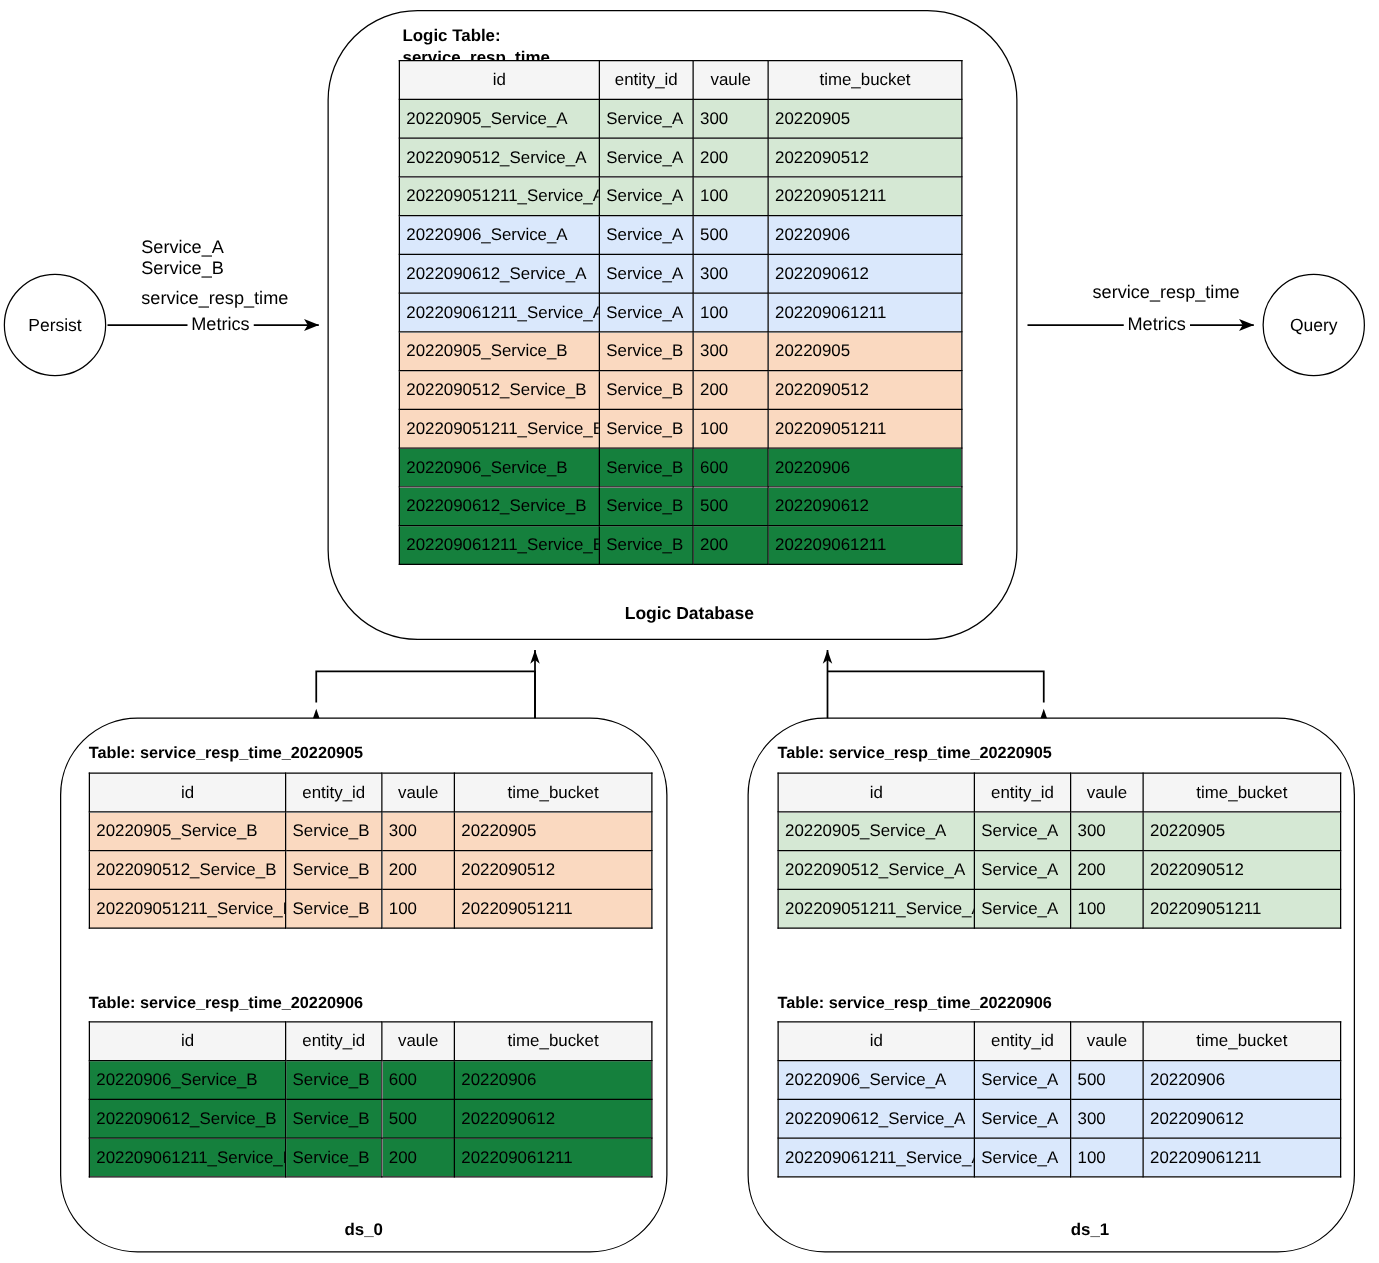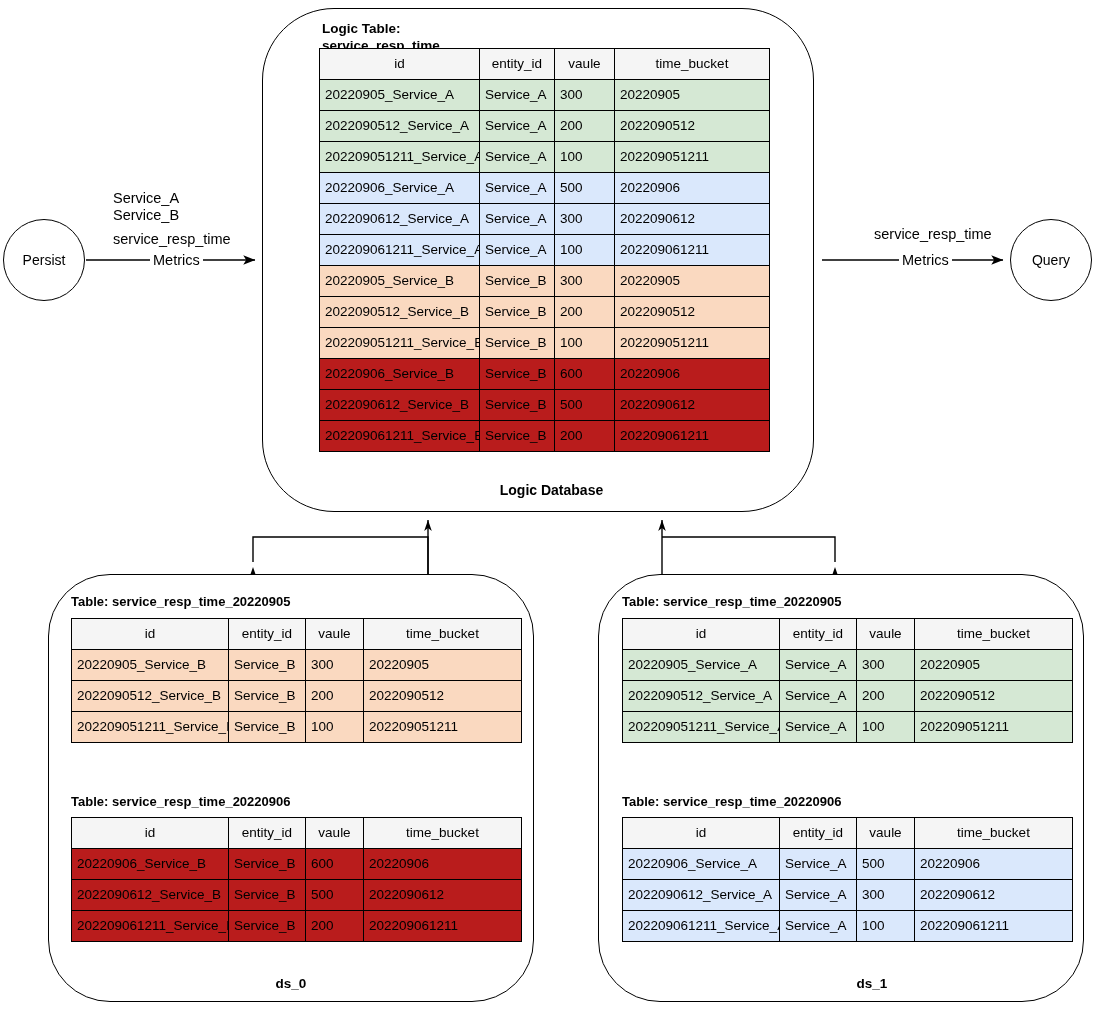--- a/index.html
+++ b/index.html
@@ -79,21 +79,21 @@
   .sub-table col.c-tb{width:158px}
   #ds0-t1{ left:71px; top:618px; }
   #ds0-t2{ left:71px; top:817px; }
   #ds1-t1{ left:622px; top:618px; }
   #ds1-t2{ left:622px; top:817px; }
 
   
   .band-green  td{ background:#d5e8d4; }
   .band-blue   td{ background:#dae8fc;margin-left:35px; }
   .band-orange td{ background:#fad9c0; }
-  .band-yellow td{ background:#b91c1c; }
+  .band-yellow td{ background:#15803d; }
 
   
   .lbl{ position:absolute; font-size:14.5px; line-height:17px; white-space:pre; }
   .lbl.bold{ font-weight:bold; font-size:13px; }
   #logic-table-title{ left:322px; top:20px; font-weight:bold; font-size:13.5px; line-height:17px;}
   #logic-db-label{ left:0; top:482px; width:1103px; text-align:center; font-weight:bold; font-size:14px;}
   #ds0-label{ left:48px; top:975px; width:486px; text-align:center; font-weight:bold; font-size:13.5px;}
   #ds1-label{ left:629px; top:975px; width:486px; text-align:center; font-weight:bold; font-size:13.5px;}
   #ds0-t1-title{ left:71px; top:593px; }
   #ds0-t2-title{ left:71px; top:793px; }

